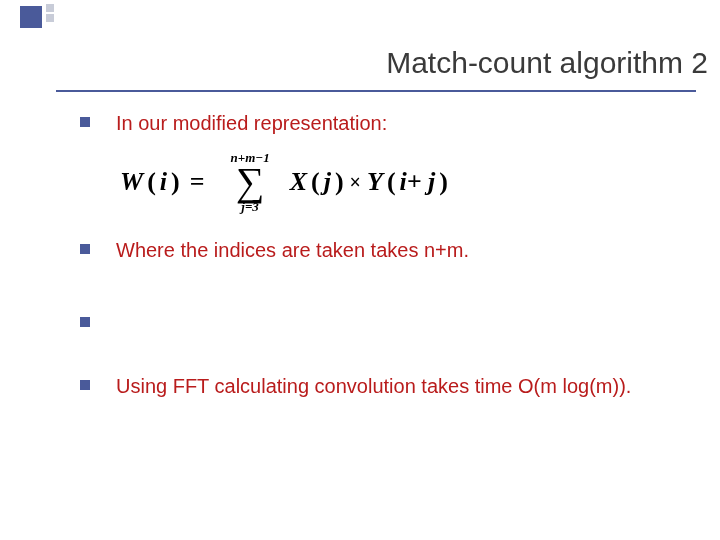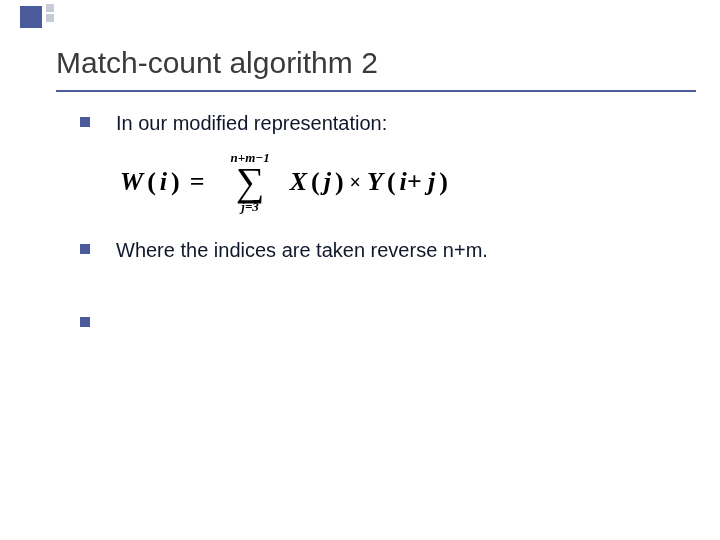--- a/index.html
+++ b/index.html
@@ -39,21 +39,22 @@
     top: 14px;
     left: 46px;
     width: 8px;
     height: 8px;
     background: #c8ccd8;
   }
   .title-area {
     position: absolute;
     top: 46px;
     left: 56px;
-    right: 34px;
+    right: 12px;
+    text-align: right;
   }
   .title {
     font-size: 30px;
     color: #3a3a3a;
     font-weight: normal;
     padding-bottom: 6px;
   }
   .title-underline {
     position: absolute;
     left: 0;
@@ -79,21 +80,21 @@
   .bullet {
     flex: 0 0 auto;
     width: 10px;
     height: 10px;
     background: #4a5a9a;
     margin-top: 7px;
     margin-right: 26px;
   }
   .btext {
     font-size: 20px;
-    color: #0f172a;
+    color: #b91c1c;
     line-height: 1.35;
   }
   .formula-wrap {
     margin: 14px 0 24px 40px;
   }
   .formula {
     font-family: "Times New Roman", Times, serif;
     font-style: italic;
     font-weight: bold;
     font-size: 26px;
@@ -165,25 +166,29 @@
       <span class="times">×</span>
       <span>Y</span>
         <span class="nm">(</span>
         <span>i+ j</span>
         <span class="nm">)</span>
     </div>
   </div>
 
   <div class="bullet-row">
     <div class="bullet"></div>
-    <div class="btext">Where the indices are taken reverse n+m.</div>
+    <div class="btext">Where the indices are taken takes n+m.</div>
   </div>
 
   <div class="space-block"></div>
 
   <div class="bullet-row">
     <div class="bullet"></div>
   </div>
 
   <div class="space-block"></div>
 
+  <div class="bullet-row">
+    <div class="bullet"></div>
+    <div class="btext">Using FFT calculating convolution takes time O(m log(m)).</div>
+  </div>
 
 </div>
 
 </body></html>

